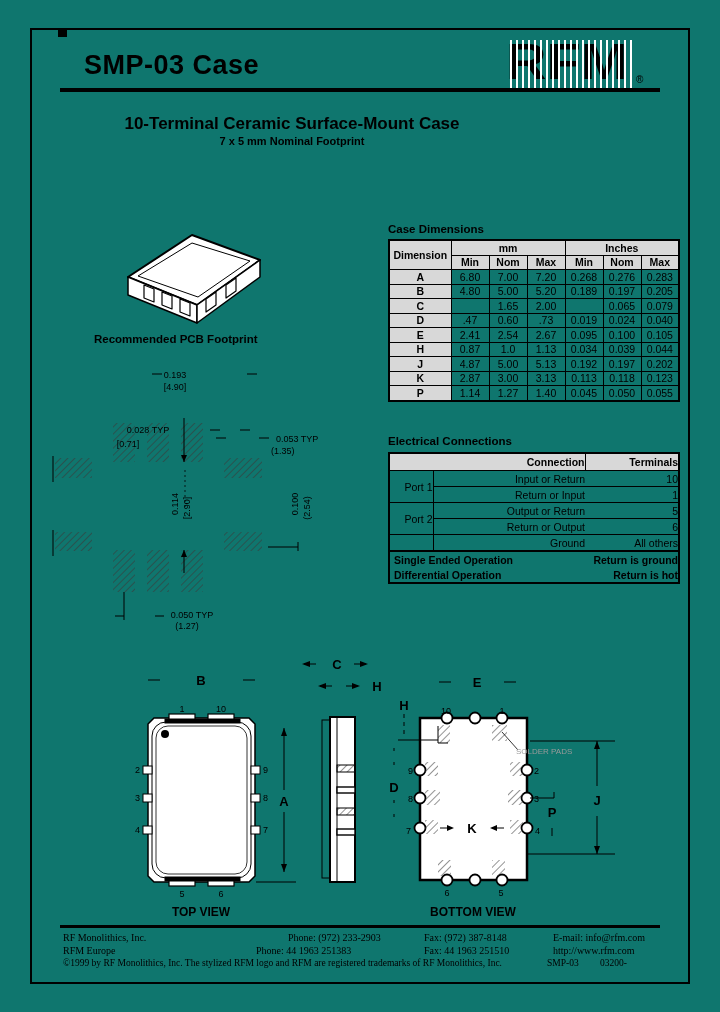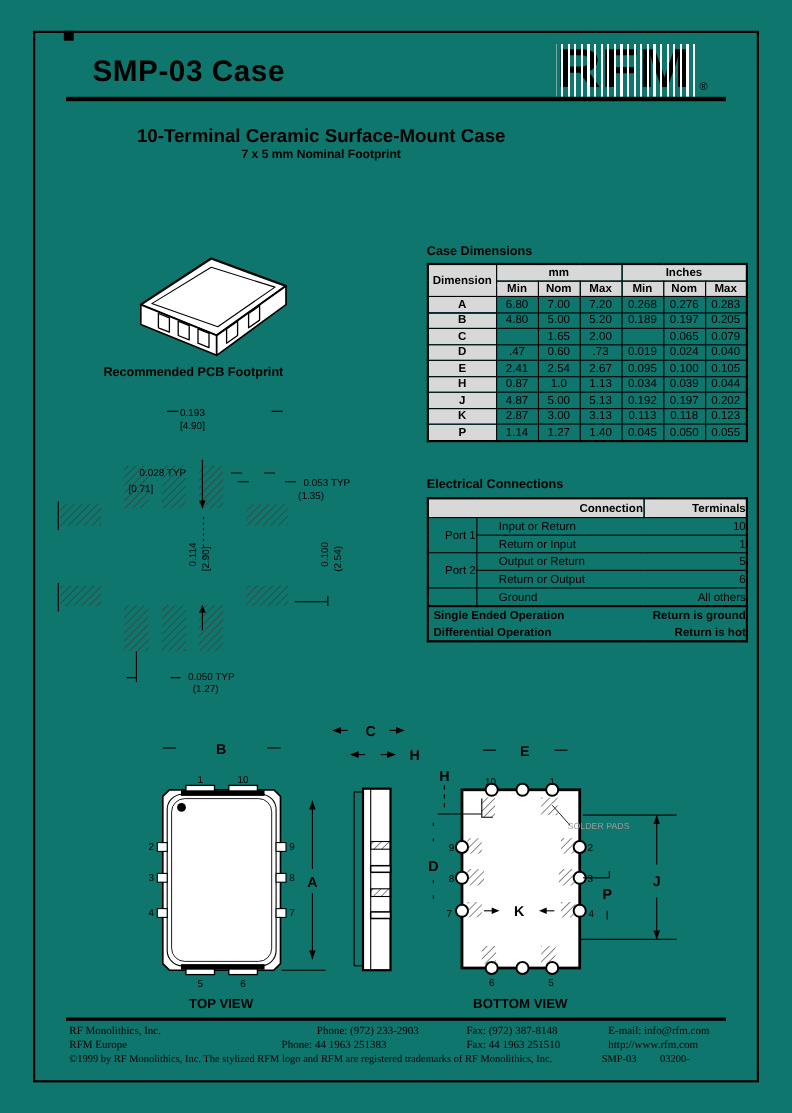--- a/index.html
+++ b/index.html
@@ -23,21 +23,21 @@
   .sub2{top:135px;font-size:11px;font-weight:bold;}
   .h2{font-size:11.5px;font-weight:bold;}
   
   table{border-collapse:collapse;table-layout:fixed;border-radius:16px;}
   table.cd{width:290px;border:2px solid #000;font-size:10.5px;}
   .cd th,.cd td{border:1px solid #000;text-align:center;padding:0;height:13.5px;overflow:hidden;}
   .cd .hd{background:#d8d8d8;font-weight:bold;}
   table.ec{width:290px;border:2px solid #000;font-size:10.5px;}
   .ec th,.ec td{border:1px solid #000;text-align:right;padding:0;height:15px;overflow:hidden;}
   .ec th{background:#d8d8d8;height:16px;}
-  .ec td.lft{text-align:left;padding-left:20px;}
+  .ec td.lft{text-align:right;padding-left:20px;}
   .ec td.lft2{text-align:left;padding-left:4px;font-weight:bold;}
   .ec .noR{border-right:0;}
   .ec .noL{border-left:0;}
   .ec tr.ses td{border-top:2px solid #000;border-bottom:0;}
   .ec tr.dif td{border-top:0;}
   
   svg text{font-family:"Liberation Sans",sans-serif;fill:#000;}
   .dimtxt{font-size:9px;}
   .dimL{font-size:13px;font-weight:bold;}
   .pin{font-size:9px;}

